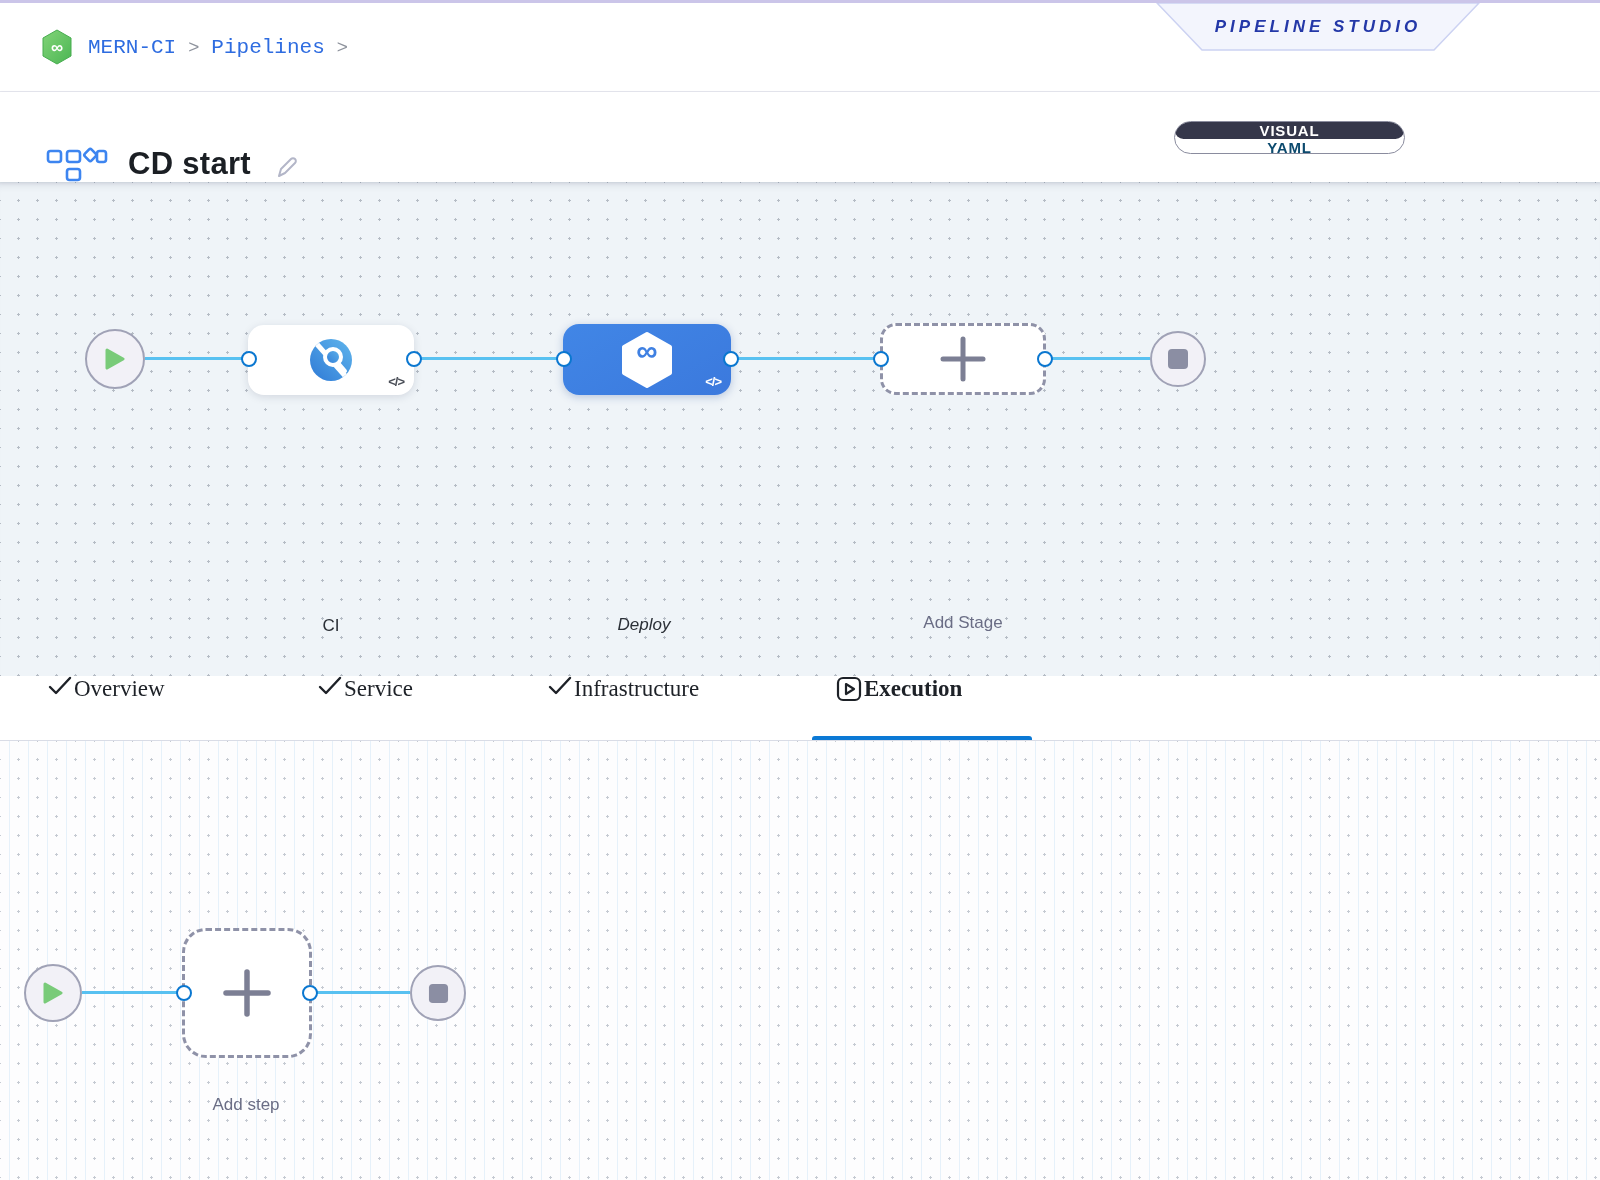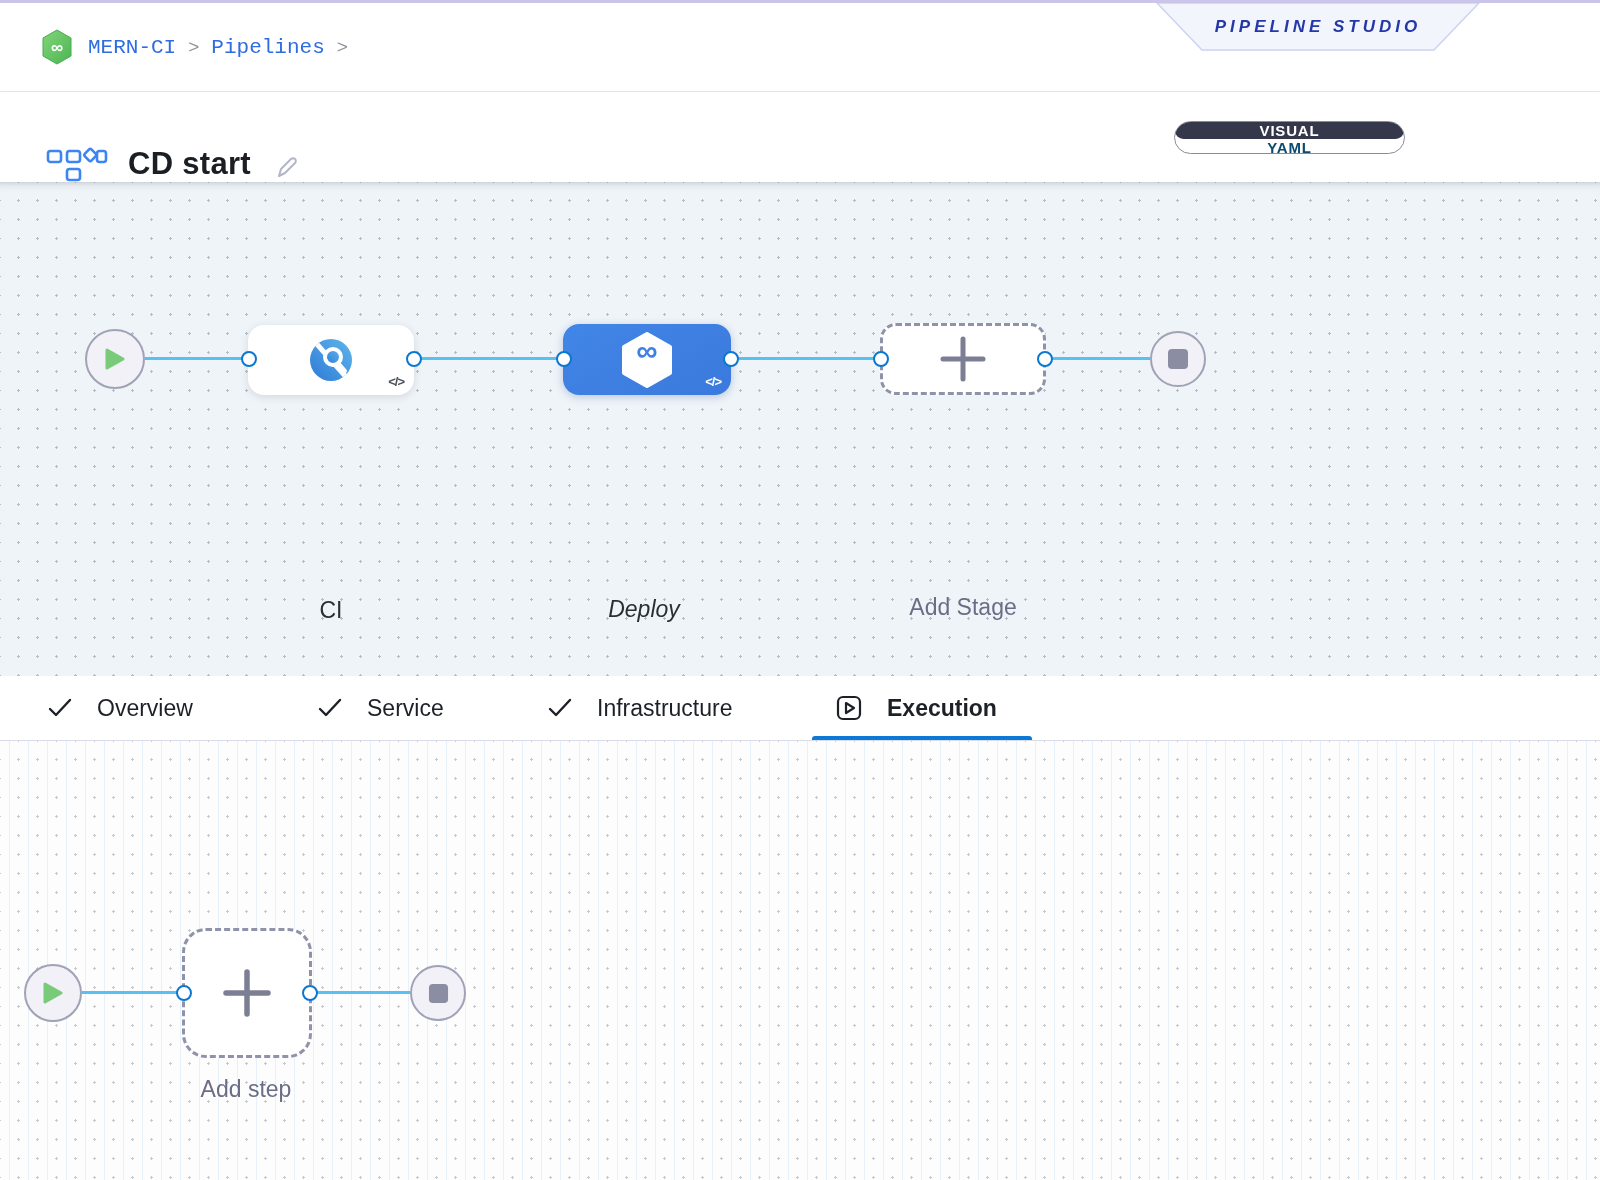--- a/index.html
+++ b/index.html
@@ -41,28 +41,28 @@
 
   
   .node-circle { position:absolute; border-radius:50%; background:#f2f1f7; border:2px solid #a0a2b6; display:flex; align-items:center; justify-content:center; cursor:pointer; }
   .edge { position:absolute; height:3px; background:#58c1f1; }
   .cdot { position:absolute; width:16px; height:16px; border-radius:50%; background:#fff; border:2.5px solid #0a77d0; cursor:pointer; z-index:3; }
   .stage-card { position:absolute; border-radius:16px; background:#fff; box-shadow:0 2px 8px rgba(20,30,60,0.13); display:flex; align-items:center; justify-content:center; cursor:pointer; }
   .stage-card.deploy { background:linear-gradient(150deg,#4186e6,#3b79dd); box-shadow:0 2px 8px rgba(20,60,140,0.25); }
   .stage-card.dashed { background:#fff; box-shadow:none; border:3px dashed #8f92a8; }
   .code-chip { position:absolute; right:10px; bottom:6px; font-size:13px; font-weight:bold; color:#4a4e57; letter-spacing:-1px; }
   .code-chip.light { color:#fff; }
-  .stage-label { position:absolute; font-size:23px; color:#2a2f36; text-align:center; transform:translateX(-50%); white-space:nowrap; }
+  .stage-label { position:absolute; font-size:17px; color:#2a2f36; text-align:center; transform:translateX(-50%); white-space:nowrap;margin-top:19px; }
   .stage-label.muted { color:#6a6d85; }
   .hexagon-wrap { position:relative; width:54px; height:58px; display:flex; align-items:center; justify-content:center; }
   .hexagon-wrap .inf { position:absolute; font-size:30px; color:#3f80e2; font-weight:bold; top:3px; }
 
   
   .tab-bar { position:relative; height:65px; background:#fff; border-bottom:1px solid #d9dce6; z-index:4; }
-  .tab { position:absolute; top:0; height:100%; display:flex; align-items:center; gap:25px; cursor:pointer; }
+  .tab { position:absolute; top:0; height:100%; display:flex; align-items:flex-start; gap:2px; cursor:pointer;font-family:Liberation Serif, serif; }
   .tab-label { font-size:23px; color:#1d2127; }
   .tab.active .tab-label { font-weight:bold; }
   .tab-underline { position:absolute; left:812px; bottom:0; width:220px; height:4px; background:#0b79d5; border-radius:3px 3px 0 0; }
 
   .icon-flex { display:inline-flex; }
 </style>
 </head>
 <body>
 
 <div class="page">

